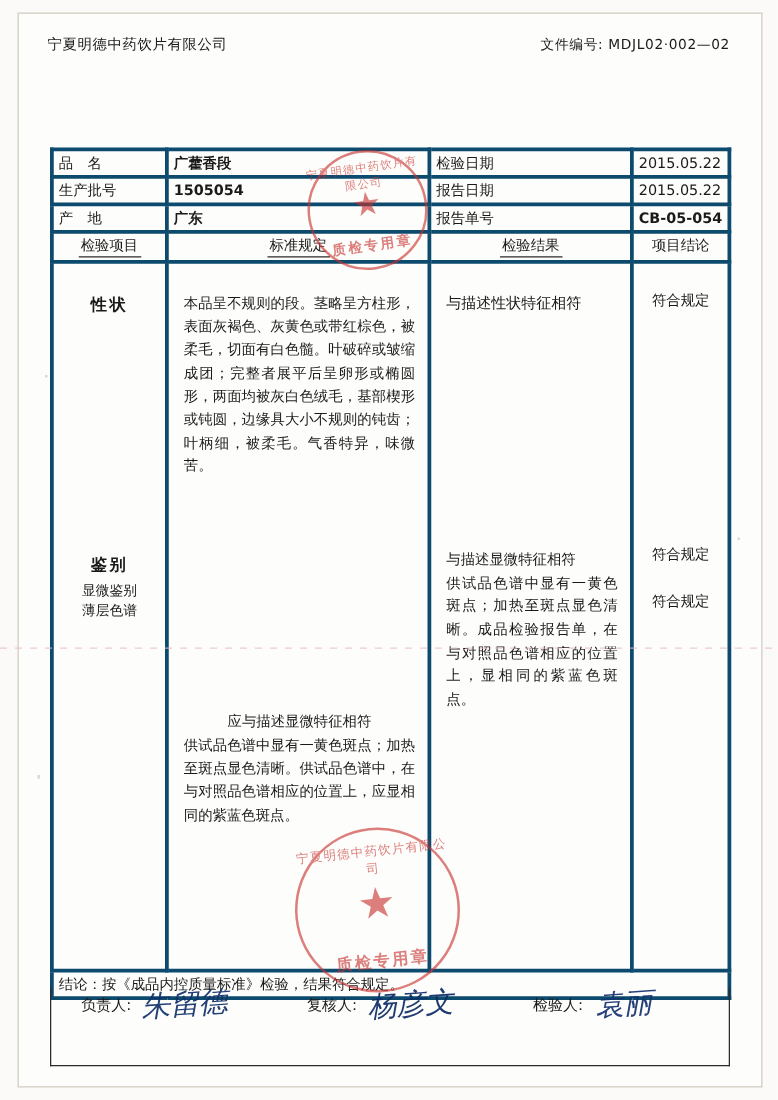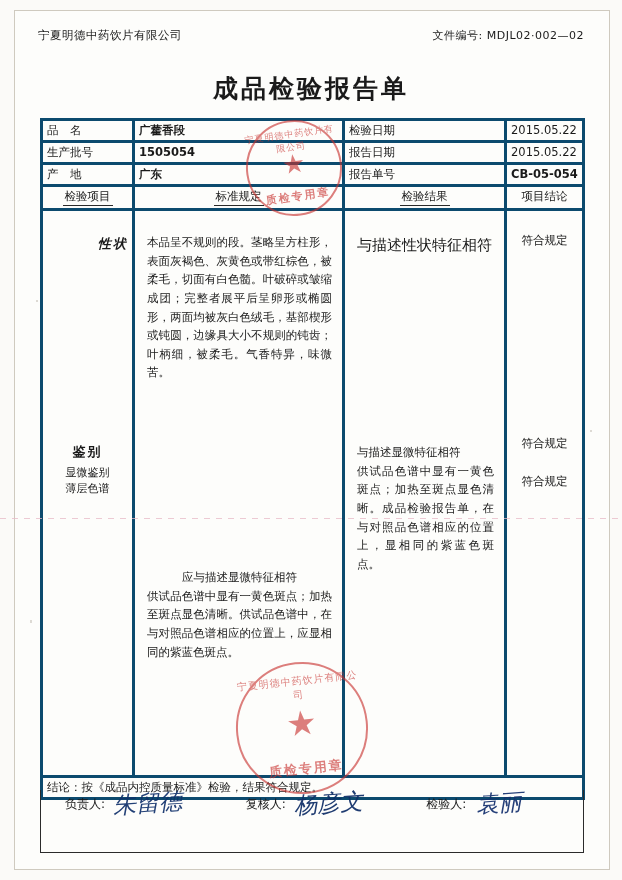--- a/index.html
+++ b/index.html
@@ -59,40 +59,39 @@
   .u-line{display:inline-block;border-bottom:1px solid #2b2b2b;padding:0 2px 1px;}
 
   .body-row td{height:560px;vertical-align:top;border:1px solid #2b2b2b;}
 
   .c1{width:92px;}
   .c2{width:210px;}
   .c3{width:162px;}
   .c4{width:78px;}
 
   .item-name{
-    text-align:right;font-size:13px;font-weight:bold;margin-top:22px;
+    text-align:center;font-size:13px;font-weight:bold;margin-top:22px;
     letter-spacing:2px;
-    font-style:italic;
   }
   .item-name2{
     text-align:center;font-size:13px;font-weight:bold;margin-top:190px;
     letter-spacing:2px;
   }
   .item-sub{
     text-align:center;font-size:11px;margin-top:4px;line-height:1.45;
   }
   .para{
     font-size:11.5px;line-height:1.62;text-indent:0;padding:20px 6px 0 8px;
     text-align:justify;
   }
   .para2{
     font-size:11.5px;line-height:1.62;padding:0 6px 0 8px;text-align:justify;
   }
   .spacer-1{height:186px;}
-  .res1{font-size:15px;padding:20px 6px 0 8px;line-height:1.6;}
+  .res1{font-size:12px;padding:20px 6px 0 8px;line-height:1.6;}
   .res2{font-size:11.5px;padding:0 6px 0 8px;line-height:1.62;text-align:justify;}
   .concl{font-size:11.5px;padding:20px 0 0 0;text-align:center;}
   .concl2{font-size:11.5px;padding:0;text-align:center;line-height:1.6;}
 
   .footer-row td{
     border:1px solid #2b2b2b;font-size:12px;padding:5px 8px 6px;
   }
   .sign-area{
     position:absolute;left:40px;top:790px;width:542px;height:62px;
     border:1px solid #2b2b2b;border-top:none;
@@ -165,21 +164,20 @@
   <div class="content">
 
     <div class="hdr">
       <div>宁夏明德中药饮片有限公司</div>
       <div class="doc-no">
         <span>文件编号:</span>
         <span>MDJL02·002—02</span>
       </div>
     </div>
 
-    <div class="title">成品检验报告单</div>
 
     <table class="main">
       <colgroup>
         <col class="c1">
           <col class="c2">
           <col class="c3">
           <col class="c4">
       </colgroup>
       <tbody>
         <tr>

